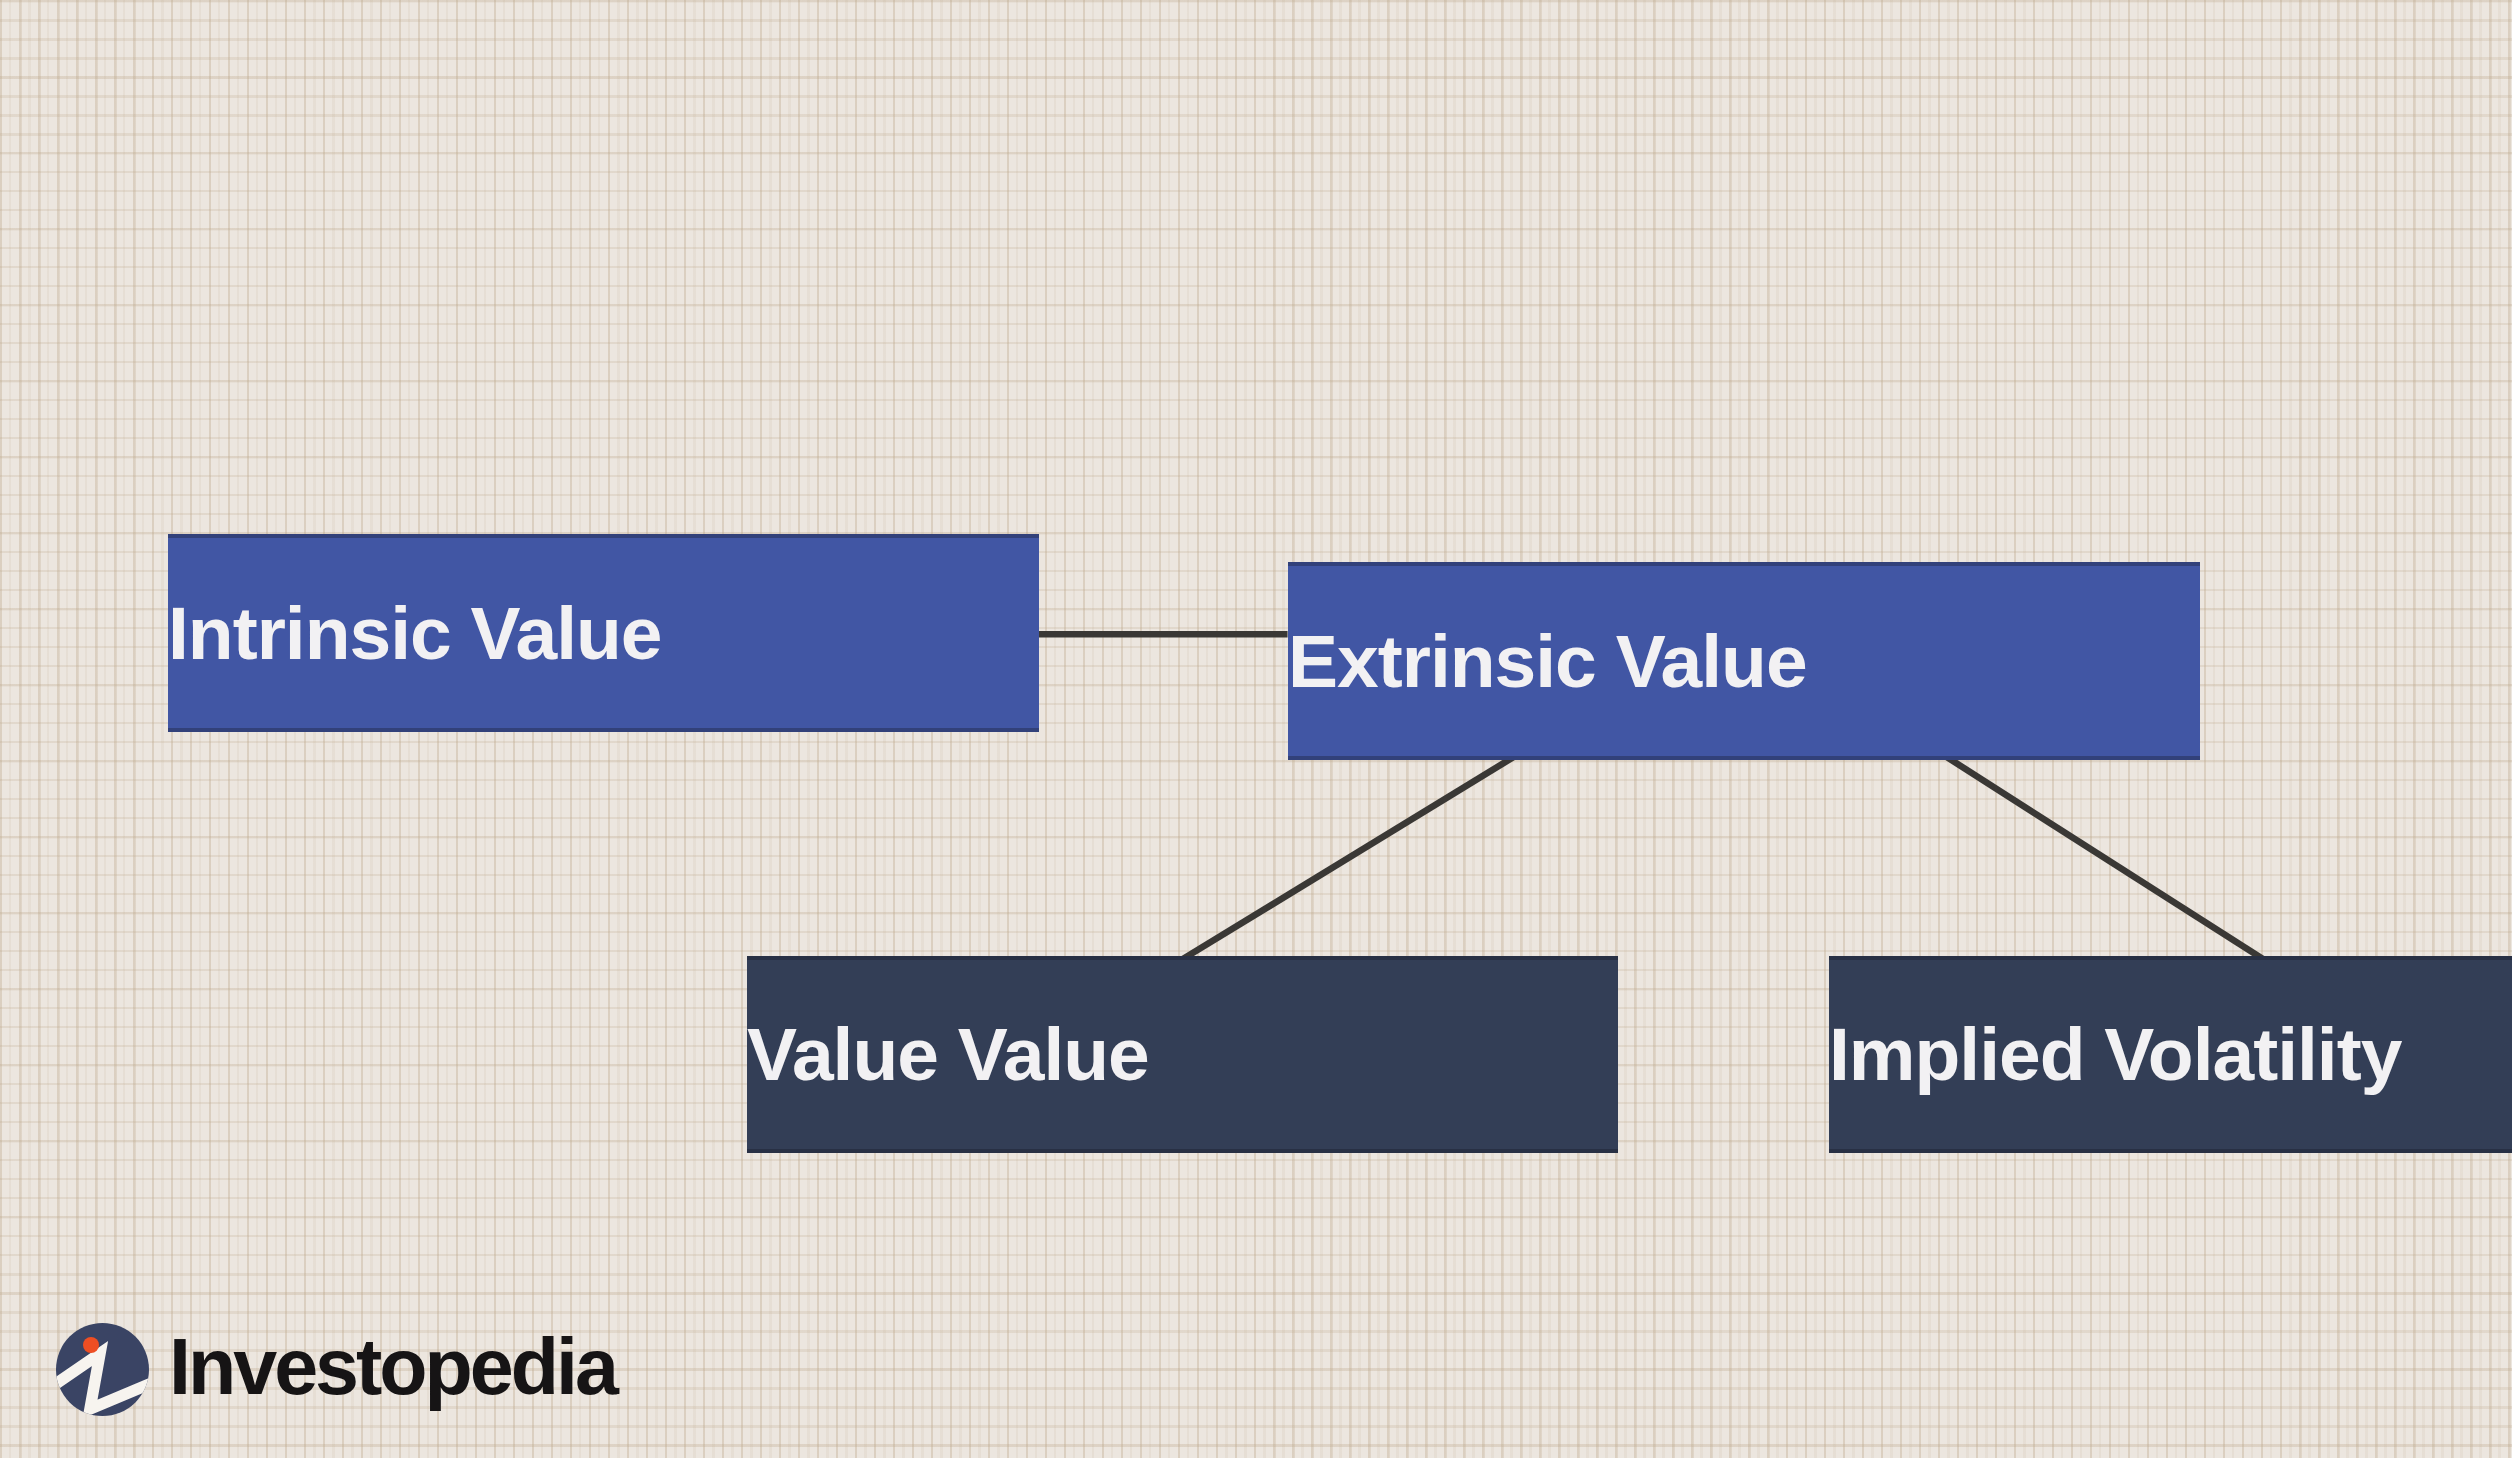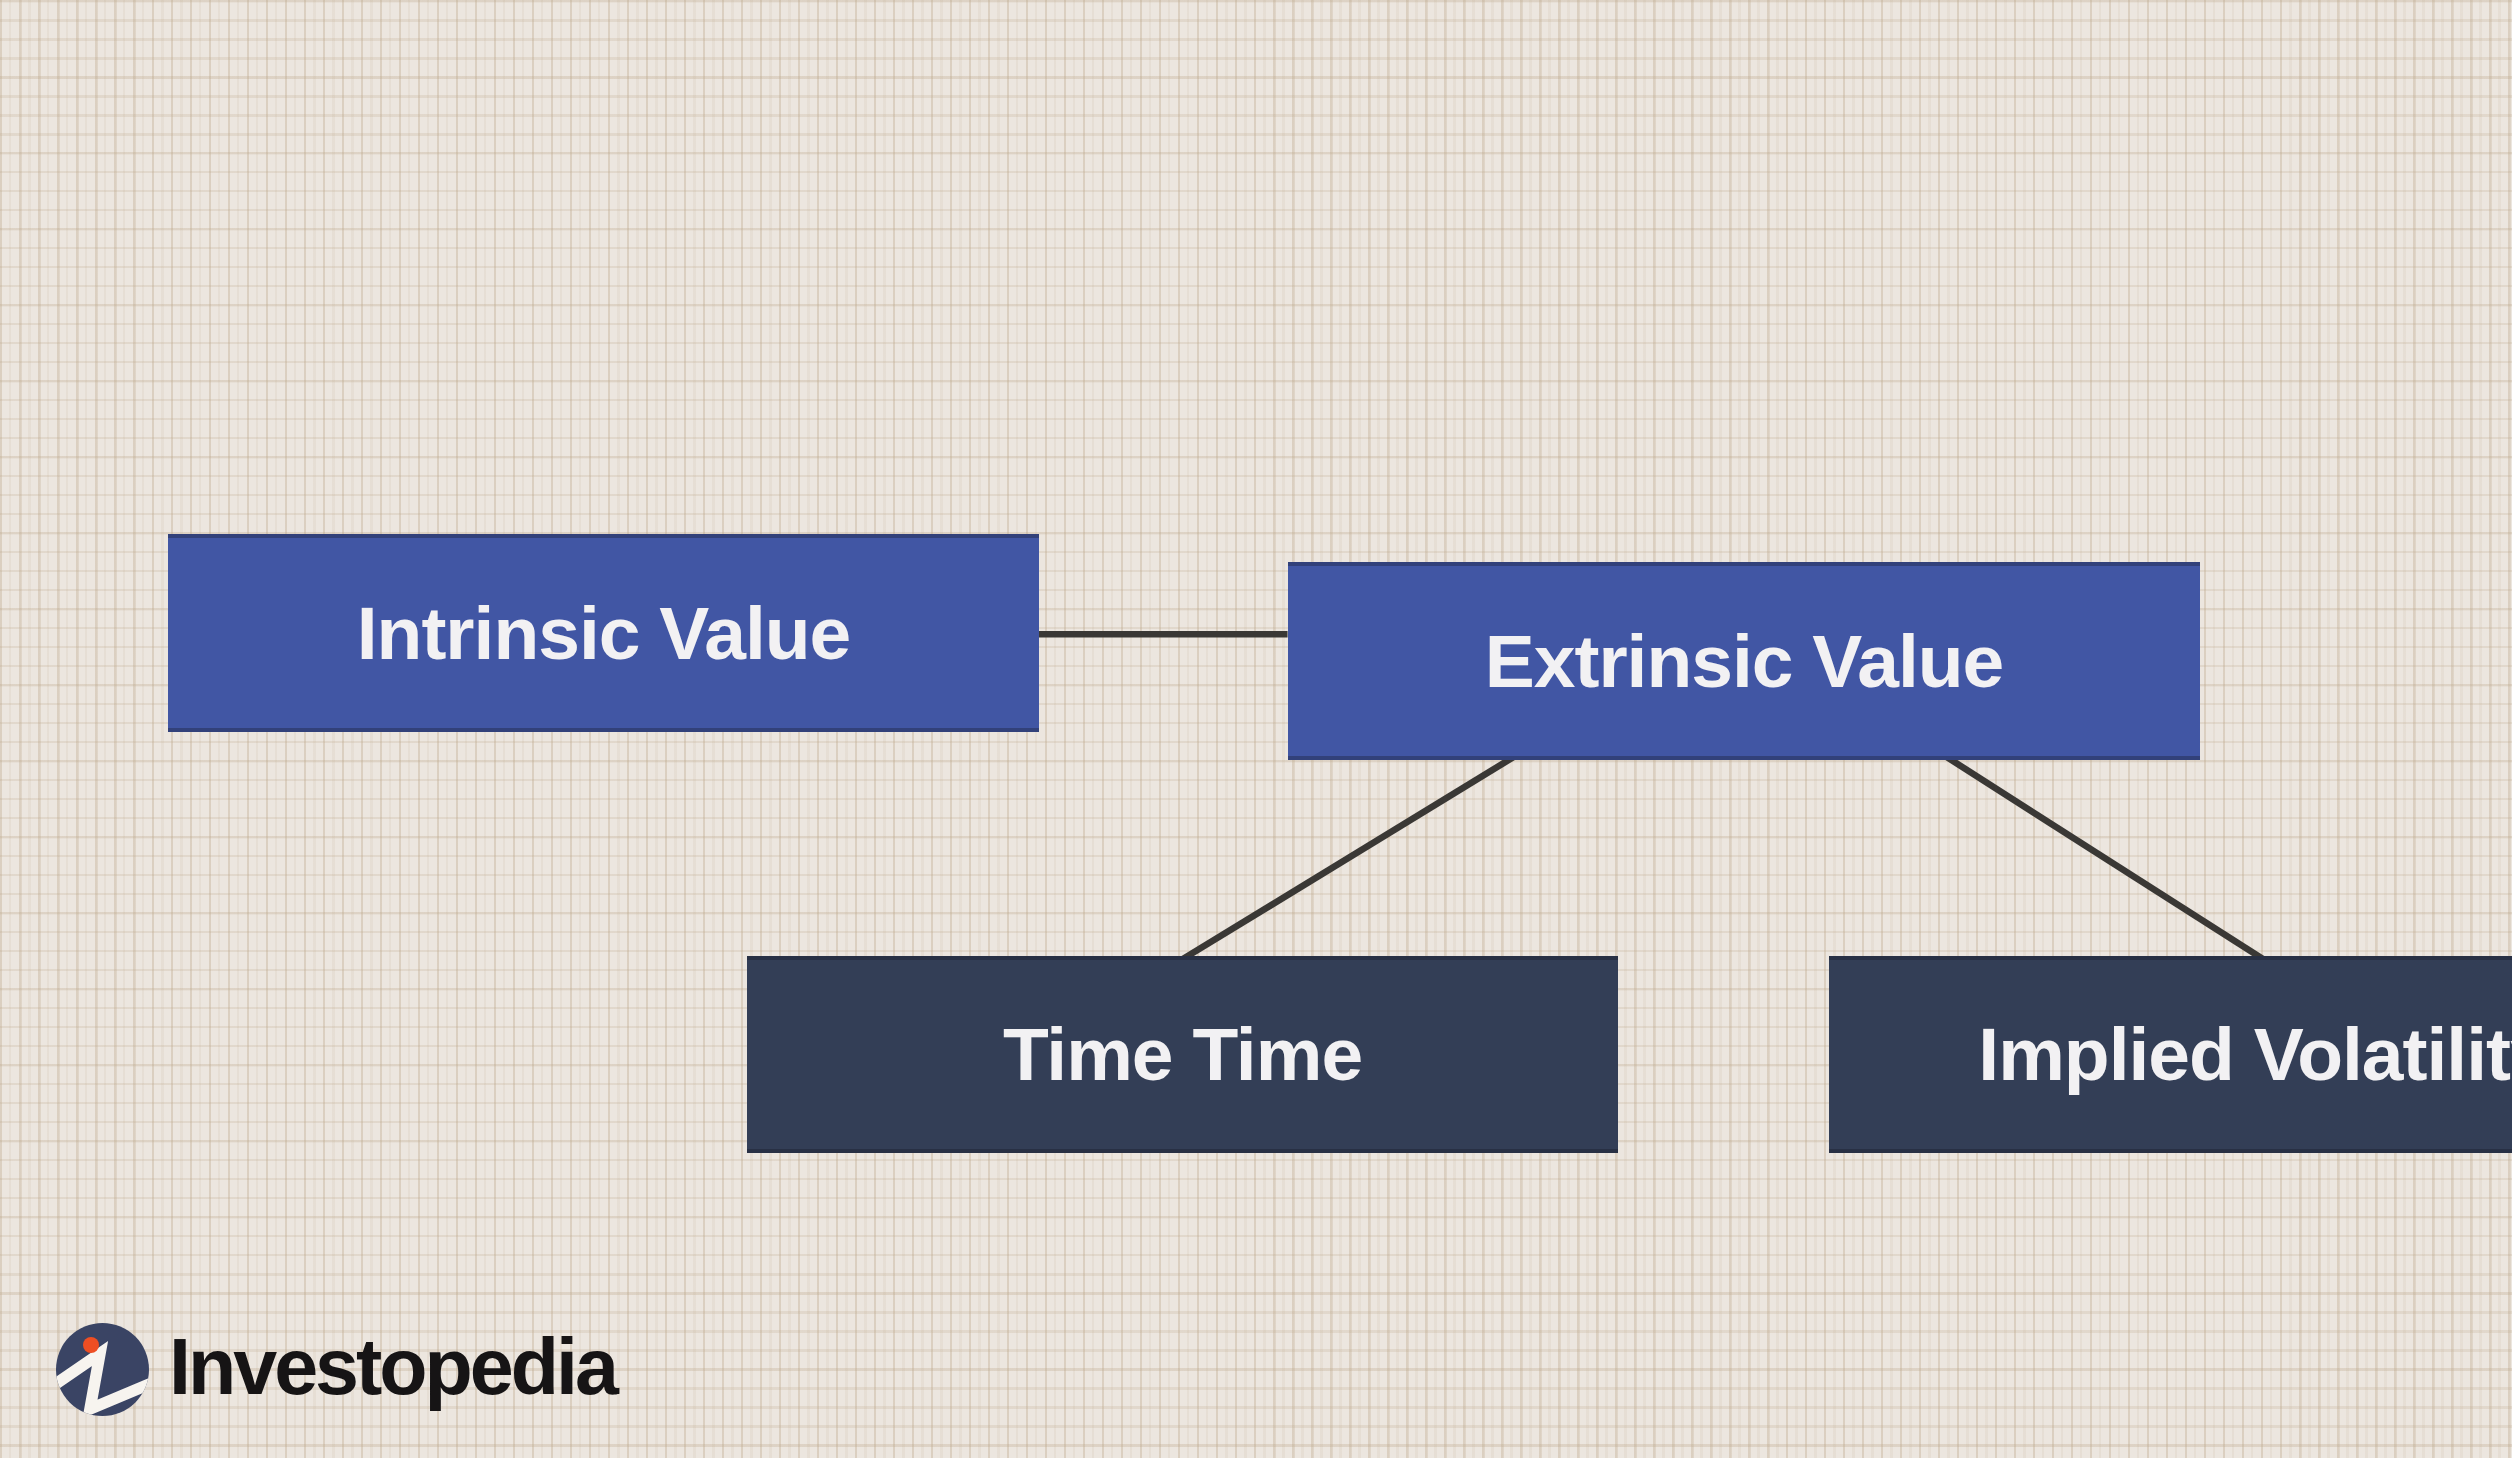--- a/index.html
+++ b/index.html
@@ -36,21 +36,20 @@
     position: absolute;
     left: 0;
     top: 0;
     width: 2868px;
     height: 1459px;
   }
   .node {
     position: absolute;
     display: flex;
     align-items: center;
-    justify-content: center;
     box-shadow: inset 0 4px 0 rgba(18,18,28,0.30), inset 0 -4px 0 rgba(18,18,28,0.30);
   }
   .node .node-label {
     color: #f2f1f3;
     font-size: 75px;
     font-weight: 700;
     letter-spacing: -1px;
     line-height: 1;
     white-space: nowrap;
   }
@@ -95,21 +94,21 @@
 
   <div class="node" id="node-intrinsic-value" style="background-color: rgb(65, 86, 164);">
     <span class="node-label">Intrinsic Value</span>
   </div>
 
   <div class="node" id="node-extrinsic-value" style="background-color: rgb(65, 86, 164);">
     <span class="node-label">Extrinsic Value</span>
   </div>
 
   <div class="node" id="node-time-value" style="background-color: rgb(51, 62, 86);">
-    <span class="node-label">Time Time</span>
+    <span class="node-label">Value Value</span>
   </div>
 
   <div class="node" id="node-implied-volatility" style="background-color: rgb(51, 62, 86);">
     <span class="node-label">Implied Volatility</span>
   </div>
 
   <div class="logo">
     <svg class="logo-mark" viewBox="0 0 186 186" xmlns="http://www.w3.org/2000/svg">
       <defs>
         <clipPath id="logo-circle-clip">

